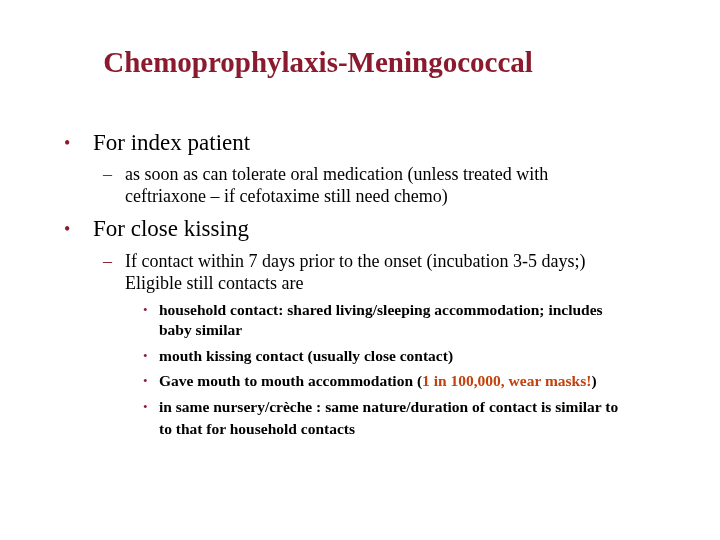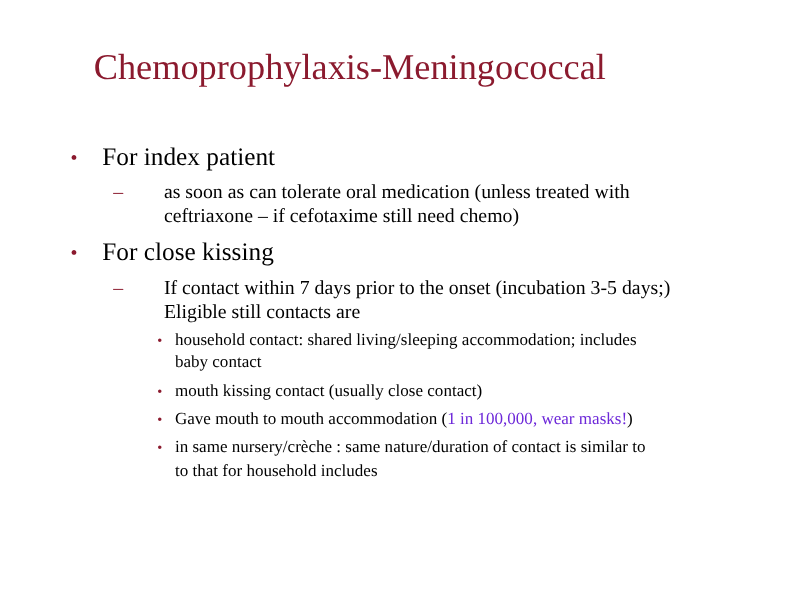--- a/index.html
+++ b/index.html
@@ -14,22 +14,22 @@
       overflow: hidden;
       font-family: "Liberation Serif", "DejaVu Serif", serif;
       color: #000000;
     }
     .slide-title {
       position: absolute;
       left: 0;
       top: 42px;
       width: 636px;
       text-align: center;
-      font-size: 33px;
-      font-weight: normal;
+      font-size: 29px;
+      font-weight: bold;
       color: #8b1a2e;
       letter-spacing: 0px;
       line-height: 40px;
     }
     .l1 {
       position: absolute;
       left: 64px;
       font-size: 23px;
       line-height: 28px;
     }
@@ -54,41 +54,41 @@
     .l2 .dash {
       position: absolute;
       left: 0;
       top: 0;
       color: #8b1a2e;
     }
     .l2 .text {
       position: absolute;
       left: 22px;
       white-space: nowrap;
-      margin-left: 24px;
     }
     .l3 {
       position: absolute;
       left: 143px;
       font-size: 15.5px;
       line-height: 19px;
     }
     .l3 .bullet {
       position: absolute;
       left: 0;
       top: 0;
       color: #8b1a2e;
       font-size: 13px;
     }
     .l3 .text {
       position: absolute;
       left: 16px;
       white-space: nowrap;
+      font-weight: bold;
     }
-    .red { color: #6d28d9; }
+    .red { color: #c2410c; }
   </style>
 </head>
 <body>
 
 <div class="slide-title">Chemoprophylaxis-Meningococcal</div>
 
 <div class="l1" style="top:129px;">
   <span class="bullet">•</span>
   <span class="text">For index patient</span>
 </div>
@@ -112,32 +112,32 @@
 </div>
 <div class="l2" style="top:272px;">
   <span class="text">Eligible still contacts are</span>
 </div>
 
 <div class="l3" style="top:300px;">
   <span class="bullet">•</span>
   <span class="text">household contact: shared living/sleeping accommodation; includes</span>
 </div>
 <div class="l3" style="top:320px;">
-  <span class="text">baby contact</span>
+  <span class="text">baby similar</span>
 </div>
 
 <div class="l3" style="top:346px;">
   <span class="bullet">•</span>
   <span class="text">mouth kissing contact (usually close contact)</span>
 </div>
 
 <div class="l3" style="top:371px;">
   <span class="bullet">•</span>
   <span class="text"><span>Gave mouth to mouth accommodation (</span><span class="red">1 in 100,000, wear masks!</span><span>)</span></span>
 </div>
 
 <div class="l3" style="top:397px;">
   <span class="bullet">•</span>
   <span class="text">in same nursery/crèche : same nature/duration of contact is similar to</span>
 </div>
 <div class="l3" style="top:419px;">
-  <span class="text">to that for household includes</span>
+  <span class="text">to that for household contacts</span>
 </div>
 
 </body></html>

